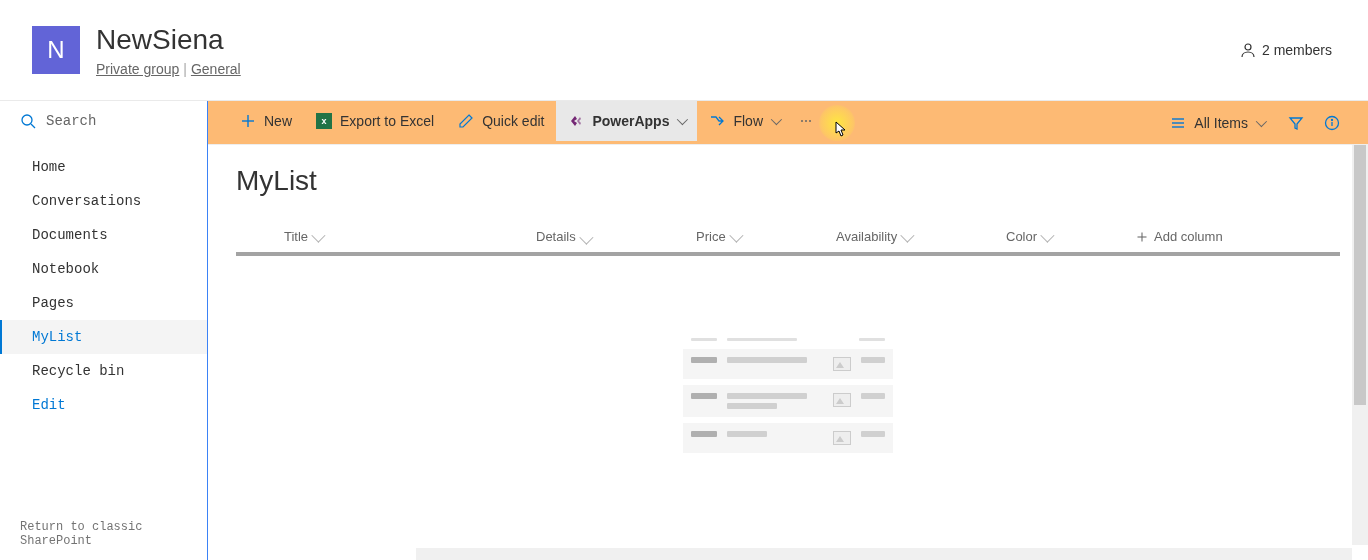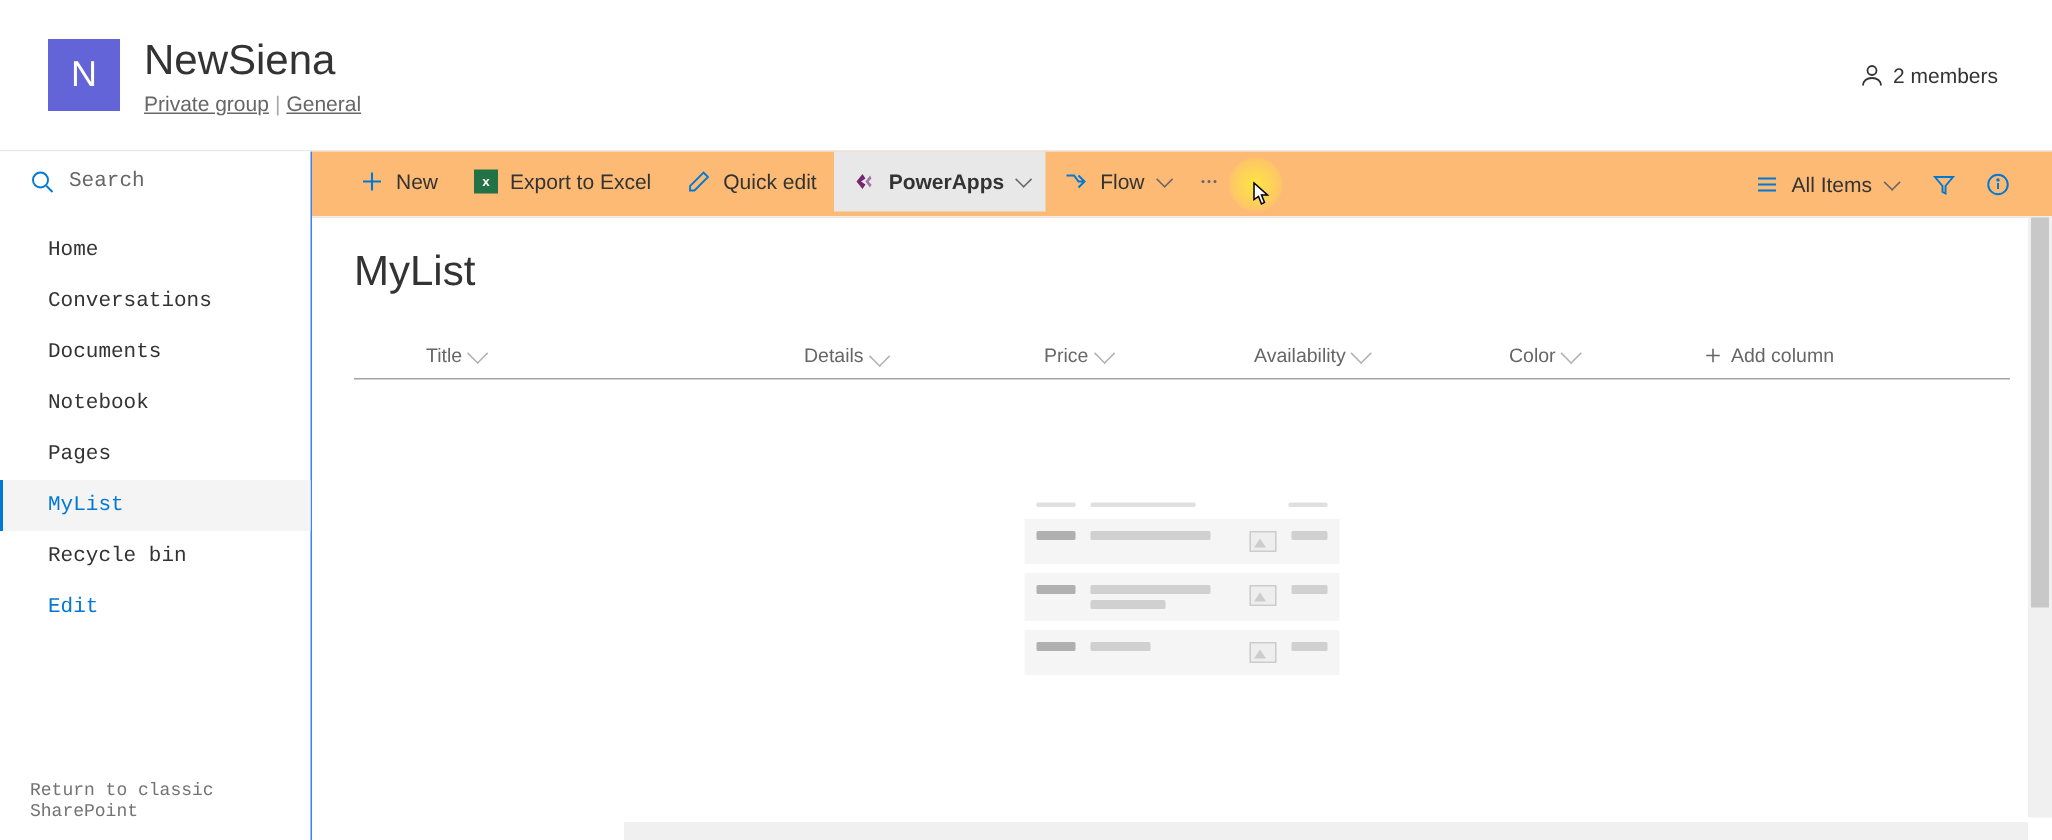--- a/index.html
+++ b/index.html
@@ -178,21 +178,21 @@
     .list-title {
       font-size: 28px;
       font-weight: 300;
       color: #333;
       margin-bottom: 24px;
     }
     .list-header {
       display: flex;
       align-items: center;
       padding: 8px 0;
-      border-bottom: 1px solid #a3a3a3;
+      border-bottom: 4px solid #a3a3a3;
       color: #666;
       font-size: 13px;
     }
     .list-col { display: flex; align-items: center; gap: 4px; }
     .list-col .chev { width: 10px; height: 10px; opacity: 0.5; }
     .col-title { width: 300px; padding-left: 48px; }
     .col-details { width: 160px; align-items: flex-end; }
     .col-price { width: 140px; }
     .col-availability { width: 170px; }
     .col-color { width: 130px; }

